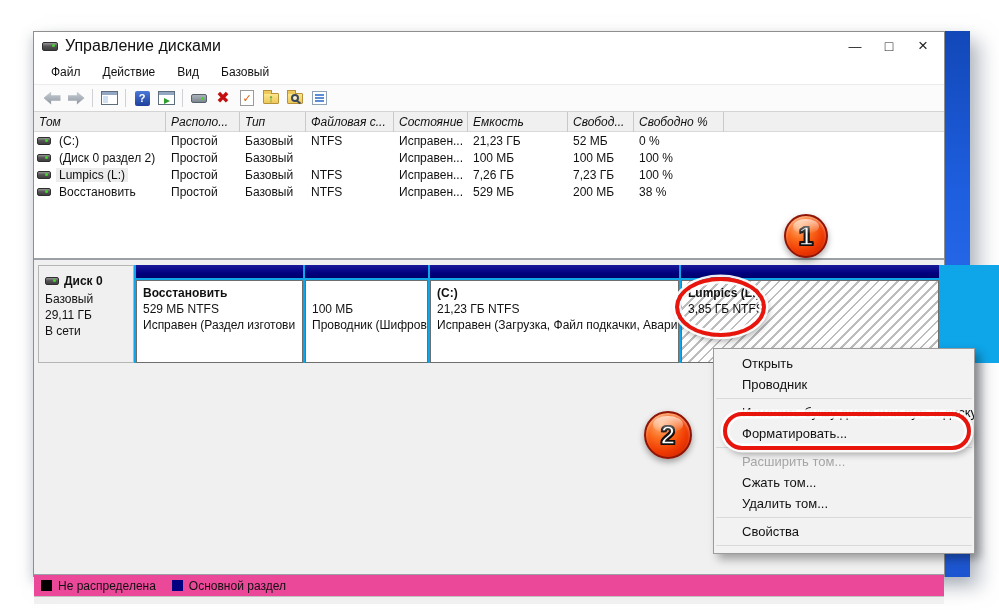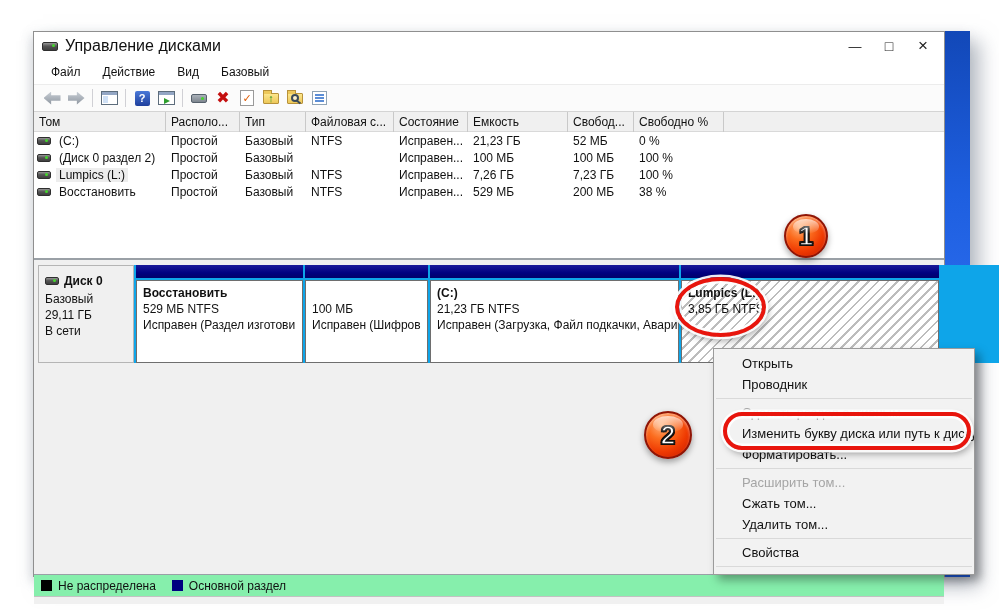--- a/index.html
+++ b/index.html
@@ -63,21 +63,21 @@
   
   .disk-ico { position:relative; width:16px; height:9px; display:inline-block; border:1px solid #2e2e2e;
       border-radius:2px; background:linear-gradient(180deg,#969696,#555 45%,#3f3f3f); }
   .disk-ico::after { content:""; position:absolute; right:2px; top:50%; margin-top:-2px; width:3px; height:3px;
       border-radius:50%; background:#44d62c; }
   .disk-ico.small { width:14px; height:8px; }
 
   
   .listpane { height:146px; background:#fff; font-size:12px; color:#111; overflow:hidden; }
   .vh { display:flex; height:20px; background:#f0f0f0; border-bottom:1px solid #d9d9d9; }
-  .vh .hc { padding:3px 0 0 5px; border-right:1px solid #c9c9c9; height:20px; white-space:nowrap; overflow:hidden; }
+  .vh .hc { padding:3px 0 0 5px; border-right:1px solid #c9c9c9; height:20px; white-space:nowrap; overflow:hidden;font-style:italic; }
   .vrow { display:flex; height:17px; align-items:center; white-space:nowrap; }
   .vrow .c { padding-left:5px; overflow:hidden; }
   .c0{width:132px;} .c1{width:74px;} .c2{width:66px;} .c3{width:88px;}
   .c4{width:74px;} .c5{width:100px;} .c6{width:66px;} .c7{width:90px;}
   .vol-label { padding:0 3px; }
   .vol-label.sel { background:#ededed; }
   .vrow .c.first { display:flex; align-items:center; gap:5px; padding-left:3px; }
 
   
   .graphpane { position:relative; height:346px; background:#f0f0f0; border-top:2px solid #9aa0a6; }
@@ -87,21 +87,21 @@
   .dp-title { display:flex; align-items:center; gap:5px; font-weight:bold; margin-bottom:2px; }
   .parts { display:flex; margin-left:2px; width:805px; }
   .part { display:flex; flex-direction:column; margin-right:2px; }
   .p1{width:167px;} .p2{width:123px;} .p3{width:249px;} .p4{width:258px; margin-right:0;}
   .pbar { height:13px; background:linear-gradient(180deg,#1a1a9a,#000080 60%,#00006a); margin-bottom:2px; }
   .pbox { flex:1; background:#fff; border:1px solid #6e6e6e; padding:4px 6px 0 6px; font-size:12px;
       line-height:16px; color:#111; overflow:hidden; white-space:nowrap; }
   .pbox .t { font-weight:bold; height:16px; }
   .pbox.hatched { background:repeating-linear-gradient(135deg,#ffffff 0 5px,#bdbdbd 5px 7px); }
 
-  .legendbar { position:absolute; left:0; right:0; bottom:8px; height:22px; background:#86efac;
+  .legendbar { position:absolute; left:0; right:0; bottom:8px; height:22px; background:#ec4899;
       border-top:1px solid #9aa0a6; display:flex; align-items:center; gap:16px; padding-left:7px;
       font-size:12px; color:#111; }
   .lg { display:flex; align-items:center; gap:6px; }
   .sq { width:11px; height:11px; display:inline-block; }
   .sq.black { background:#000; } .sq.navy { background:#000080; }
   .statusbar { position:absolute; left:0; right:0; bottom:0; height:8px; background:#f0f0f0; border-top:1px solid #c2c2c2; }
 
   
   .context-menu { position:absolute; left:713px; top:348px; width:262px; background:#f2f2f2;
       border:1px solid #9b9b9b; box-shadow:5px 5px 9px rgba(0,0,0,.35); padding:4px 0; z-index:5;
@@ -287,21 +287,21 @@
                 <div class="t">Восстановить</div>
                 <div>529 МБ NTFS</div>
                 <div>Исправен (Раздел изготови</div>
               </div>
             </div>
             <div class="part p2">
               <div class="pbar"></div>
               <div class="pbox">
                 <div class="t"></div>
                 <div>100 МБ</div>
-                <div>Исправен (Шифров</div>
+                <div>Проводник (Шифров</div>
               </div>
             </div>
             <div class="part p3">
               <div class="pbar"></div>
               <div class="pbox">
                 <div class="t">(C:)</div>
                 <div>21,23 ГБ NTFS</div>
                 <div>Исправен (Загрузка, Файл подкачки, Аварийн</div>
               </div>
             </div>
@@ -328,21 +328,20 @@
         <div class="statusbar"></div>
       </div>
 
     </div>
   </div>
 
   <div class="context-menu">
     <div class="mi">Открыть</div>
     <div class="mi">Проводник</div>
     <div class="msep"></div>
-    <div class="mi disabled">Сделать раздел активным</div>
     <div class="mi">Изменить букву диска или путь к диску...</div>
     <div class="mi">Форматировать...</div>
     <div class="msep"></div>
     <div class="mi disabled">Расширить том...</div>
     <div class="mi">Сжать том...</div>
     <div class="mi">Удалить том...</div>
     <div class="msep"></div>
     <div class="mi">Свойства</div>
     <div class="msep"></div>
   </div>

